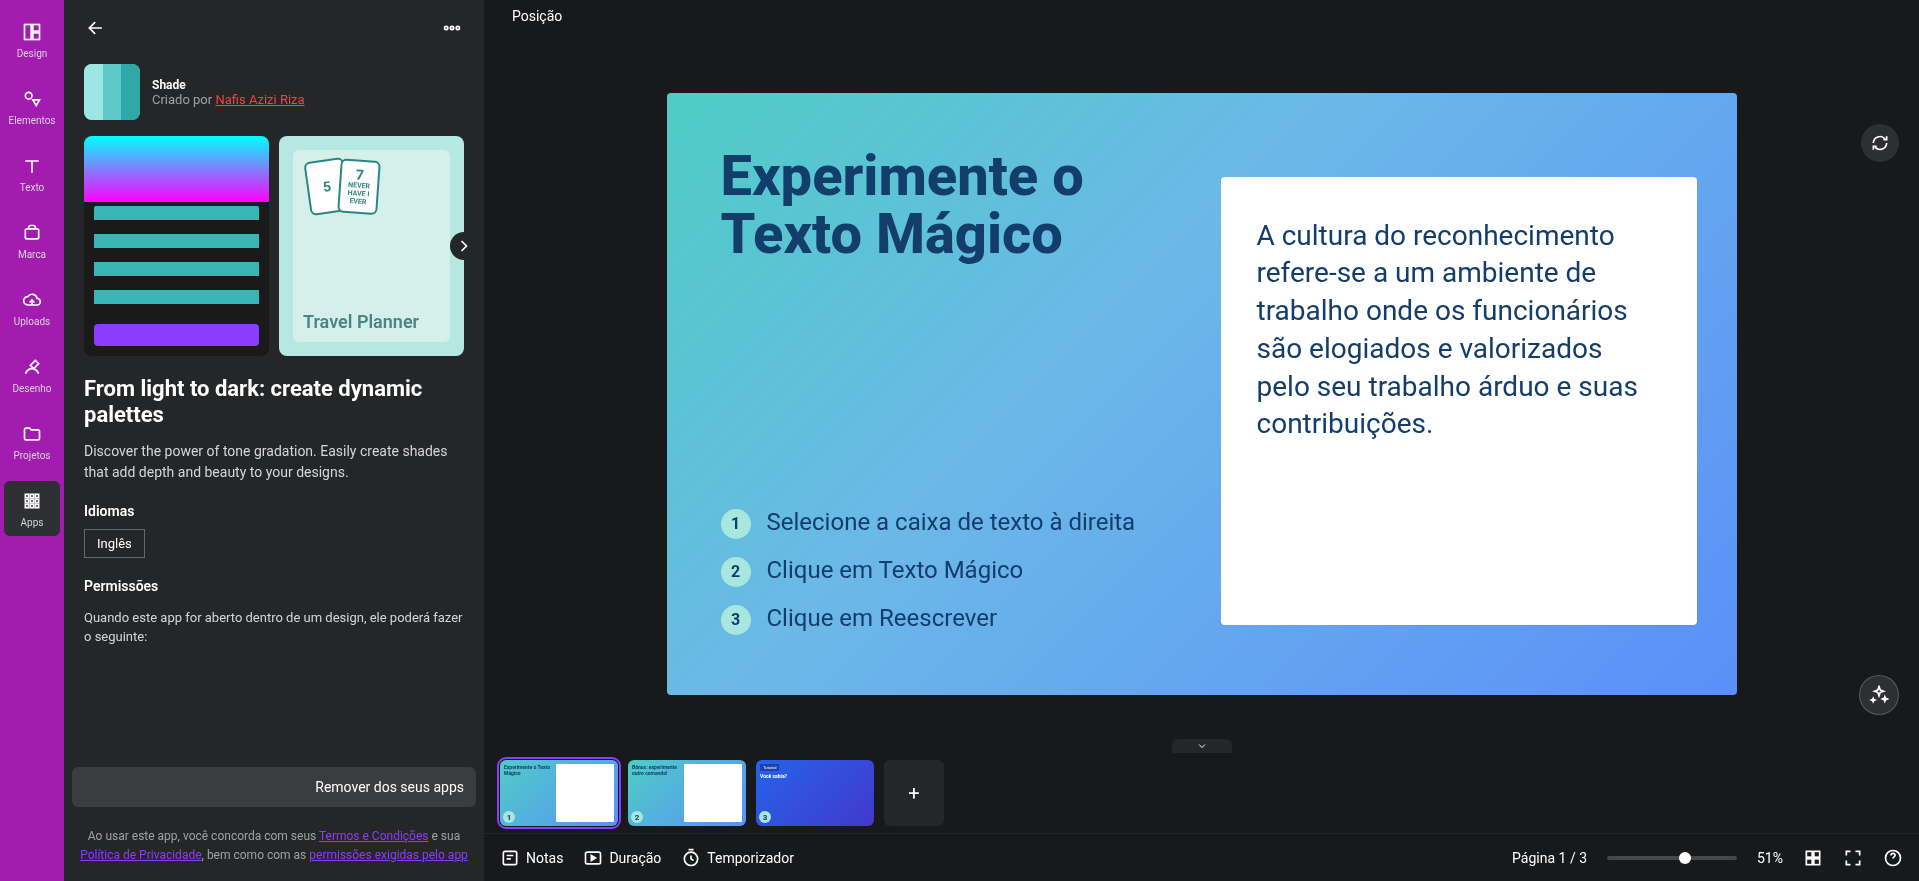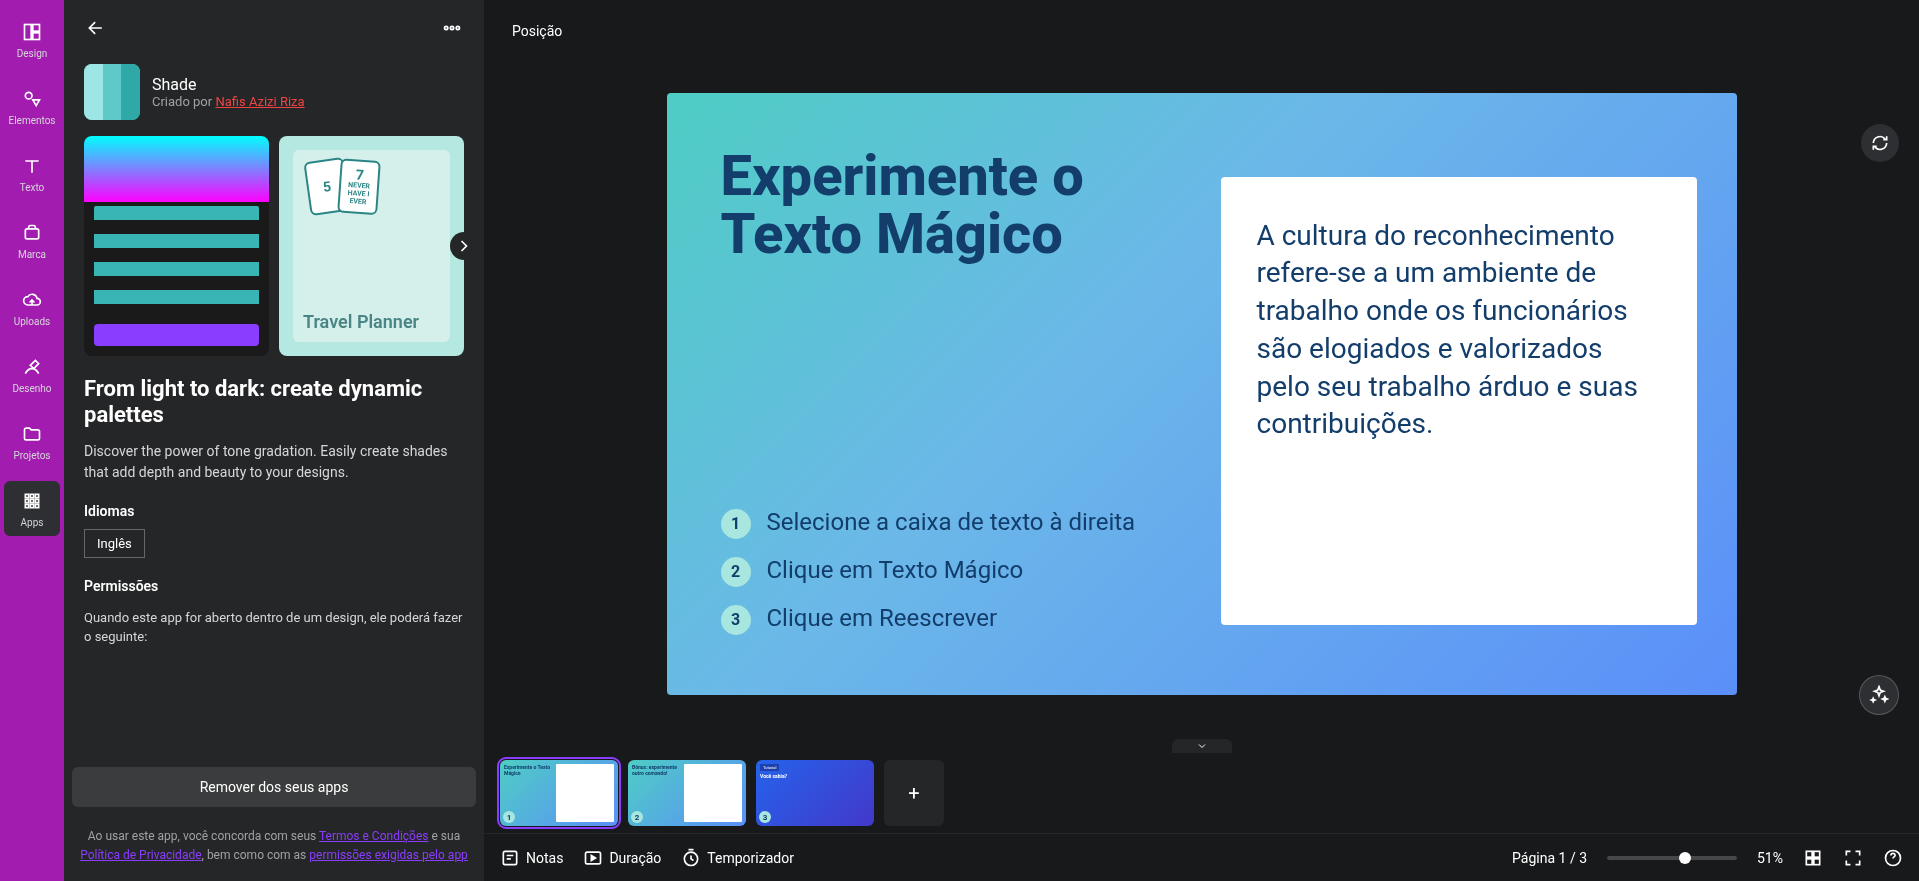--- a/index.html
+++ b/index.html
@@ -12,21 +12,21 @@
 .panel{width:420px;background:#252627;display:flex;flex-direction:column;position:relative}
 .panel-hdr{display:flex;align-items:center;justify-content:space-between;padding:12px 16px}
 .icon-btn{width:32px;height:32px;display:flex;align-items:center;justify-content:center;cursor:pointer;border-radius:4px;color:#fff}
 .panel-body{padding:0 12px;overflow-y:auto;flex:1}
 .app-row{display:flex;gap:12px;padding:8px;align-items:center}
 .app-ico{width:56px;height:56px;border-radius:8px;background:linear-gradient(180deg,#6fd8d8 0%,#3ab5b5 100%);display:flex}
 .app-ico div{flex:1}
 .app-ico div:nth-child(1){background:#9ee5e5;border-radius:8px 0 0 8px}
 .app-ico div:nth-child(2){background:#5ec9c9}
 .app-ico div:nth-child(3){background:#2fa8a8;border-radius:0 8px 8px 0}
-.app-meta h3{font-size:16px;font-weight:400}
+.app-meta h3{font-size:12px;font-weight:700}
 .app-meta p{font-size:13px;color:#a0a1a3}
 .app-meta a{color:#ef4444;text-decoration:underline}
 .gallery{display:flex;gap:10px;padding:8px;position:relative}
 .gal-img{border-radius:8px;flex:1;height:220px;background:#1a1a1a;overflow:hidden;position:relative}
 .gal1{background:linear-gradient(180deg,#0ff 0%,#f0f 30%,#1a1a1a 30%)}
 .gal1::after{content:"";position:absolute;bottom:10px;left:10px;right:10px;height:22px;background:#8b3dff;border-radius:4px}
 .gal1::before{content:"";position:absolute;top:70px;left:10px;right:10px;bottom:40px;background:repeating-linear-gradient(180deg,#3ab5b5 0,#3ab5b5 14px,#1a1a1a 14px,#1a1a1a 28px);border-radius:2px}
 .gal2{background:#b5e8e0}
 .gal2-inner{position:absolute;inset:14px;background:#d5f0eb;border-radius:6px;padding:10px;display:flex;flex-direction:column;justify-content:space-between}
 .cards{display:flex;gap:-8px;margin-bottom:6px}
@@ -34,25 +34,25 @@
 .card:first-child{transform:rotate(-8deg) translateX(4px)}
 .card:last-child{transform:rotate(4deg) translateX(-4px);z-index:1}
 .never{font-size:7px;text-align:center;line-height:1.1}
 .travel{font-size:18px;color:#4a8585;font-weight:600;line-height:1.1}
 .gal-arrow{position:absolute;right:-6px;top:50%;transform:translateY(-50%);width:28px;height:28px;background:#252627;border-radius:50%;display:flex;align-items:center;justify-content:center;cursor:pointer;color:#fff;z-index:2}
 .headline{font-size:22px;font-weight:700;padding:12px 8px 8px;line-height:1.2}
 .desc{font-size:14px;color:#d5d6d8;padding:4px 8px 16px;line-height:1.5}
 .sec-lbl{font-size:14px;font-weight:600;padding:4px 8px 10px}
 .lang-chip{display:inline-block;border:1px solid rgba(255,255,255,.3);border-radius:0;padding:6px 12px;font-size:13px;margin-left:8px;margin-bottom:16px}
 .perm-txt{font-size:13px;color:#d5d6d8;padding:4px 8px 12px;line-height:1.5}
-.remove-btn{margin:8px;padding:12px;background:rgba(255,255,255,.1);border-radius:6px;text-align:center;font-size:14px;cursor:pointer}
+.remove-btn{margin:8px;padding:12px;background:rgba(255,255,255,.1);border-radius:6px;text-align:right;font-size:14px;cursor:pointer}
 .legal{font-size:12px;color:#a0a1a3;text-align:center;padding:12px 16px 16px;line-height:1.6}
 .legal a{color:#8b3dff;}
 .main{flex:1;display:flex;flex-direction:column;background:#18191b}
-.toolbar{height:48px;display:flex;align-items:flex-end;padding:0 16px;border-bottom:1px solid transparent}
+.toolbar{height:48px;display:flex;align-items:flex-start;padding:0 16px;border-bottom:1px solid transparent}
 .tb-btn{padding:8px 12px;font-size:14px;cursor:pointer;border-radius:4px}
 .canvas-wrap{flex:1;display:flex;align-items:center;justify-content:center;position:relative;overflow:hidden}
 .slide{width:1070px;height:602px;background:linear-gradient(135deg,#4ecdc4 0%,#6bb8e8 40%,#5b8ff9 100%);border-radius:4px;padding:54px 40px 40px 54px;display:flex;gap:40px;position:relative}
 .slide-left{flex:0 0 460px;display:flex;flex-direction:column;justify-content:space-between}
 .slide-title{font-size:56px;font-weight:800;color:#133d6b;line-height:1.05}
 .steps{display:flex;flex-direction:column;gap:16px;margin-bottom:20px}
 .step{display:flex;gap:16px;align-items:flex-start}
 .step-num{width:30px;height:30px;border-radius:50%;background:#a8e6e0;color:#133d6b;font-weight:700;display:flex;align-items:center;justify-content:center;flex-shrink:0;margin-top:2px}
 .step-txt{font-size:24px;color:#133d6b;line-height:1.25}
 .step-txt b{font-weight:400}

